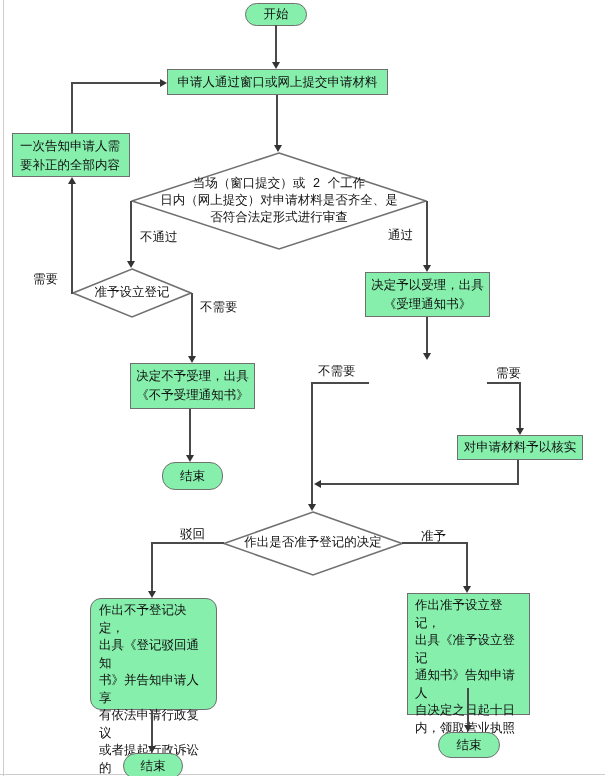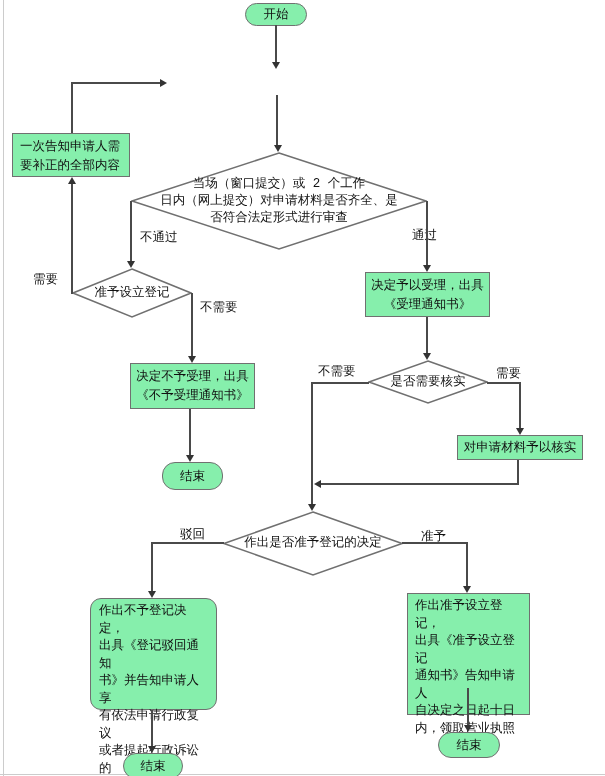--- a/index.html
+++ b/index.html
@@ -33,20 +33,21 @@
 </head>
 <body>
 
 <div id="canvas">
 
   <div class="edge-line" style="left:3px;top:0;width:1px;height:776px;"></div>
   <div class="edge-line" style="left:0;top:774px;width:605px;height:1px;"></div>
 
   <div class="node oval" style="left:245px;top:3px;width:62px;height:23px;">开始</div>
 
+  <div class="node" style="left:167px;top:69px;width:221px;height:26px;">申请人通过窗口或网上提交申请材料</div>
 
   <div class="node ml tl" style="left:12px;top:133px;width:118px;height:44px;padding:3px 7px;line-height:19px;">一次告知申请人需
 要补正的全部内容</div>
 
   <div class="diamond" style="left:131px;top:152px;width:296px;height:98px;">
     <svg viewBox="0 0 296 98" preserveAspectRatio="none">
       <polygon points="148,1 295,49 148,97 1,49"></polygon>
     </svg>
     <div class="dlabel">当场（窗口提交）或 2 个工作
 日内（网上提交）对申请材料是否齐全、是
@@ -61,26 +62,20 @@
   </div>
 
   <div class="node ml" style="left:130px;top:363px;width:125px;height:46px;line-height:19px;">决定不予受理，出具
 《不予受理通知书》</div>
 
   <div class="node oval" style="left:162px;top:462px;width:61px;height:28px;">结束</div>
 
   <div class="node ml" style="left:365px;top:272px;width:125px;height:45px;line-height:19px;">决定予以受理，出具
 《受理通知书》</div>
 
-  <div class="diamond" style="left:368px;top:360px;width:120px;height:44px;">
-    <svg viewBox="0 0 120 44" preserveAspectRatio="none">
-      <polygon points="60,1 119,22 60,43 1,22"></polygon>
-    </svg>
-    <div class="dlabel">是否需要核实</div>
-  </div>
 
   <div class="node" style="left:457px;top:435px;width:126px;height:25px;text-align:right;">对申请材料予以核实</div>
 
   <div class="diamond" style="left:223px;top:511px;width:180px;height:65px;">
     <svg viewBox="0 0 180 65" preserveAspectRatio="none">
       <polygon points="90,1 179,32.5 90,64 1,32.5"></polygon>
     </svg>
     <div class="dlabel">作出是否准予登记的决定</div>
   </div>
 
@@ -95,21 +90,21 @@
 出具《准予设立登记
 通知书》告知申请人
 自决定之日起十日
 内，领取营业执照</div>
 
   <div class="node oval" style="left:123px;top:753px;width:60px;height:26px;">结束</div>
 
   <div class="node oval" style="left:438px;top:732px;width:62px;height:26px;">结束</div>
 
   <span class="elabel" style="left:140px;top:229px;">不通过</span>
-  <span class="elabel" style="left:388px;top:227px;margin-left:24px;">通过</span>
+  <span class="elabel" style="left:388px;top:227px;">通过</span>
   <span class="elabel" style="left:33px;top:271px;">需要</span>
   <span class="elabel" style="left:200px;top:299px;">不需要</span>
   <span class="elabel" style="left:318px;top:363px;">不需要</span>
   <span class="elabel" style="left:496px;top:365px;">需要</span>
   <span class="elabel" style="left:180px;top:526px;">驳回</span>
   <span class="elabel" style="left:421px;top:528px;">准予</span>
 
   <div class="ln" style="left:275px;top:25px;width:2px;height:37px;"></div>
   <div class="ar ar-down" style="left:272px;top:62px;"></div>
 

